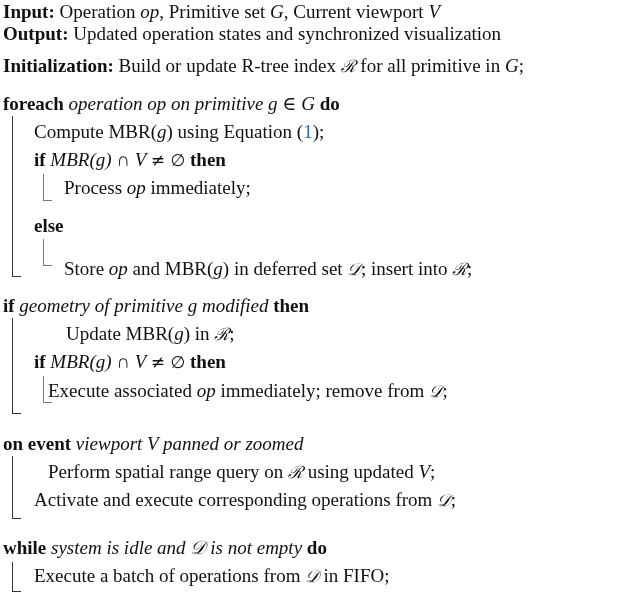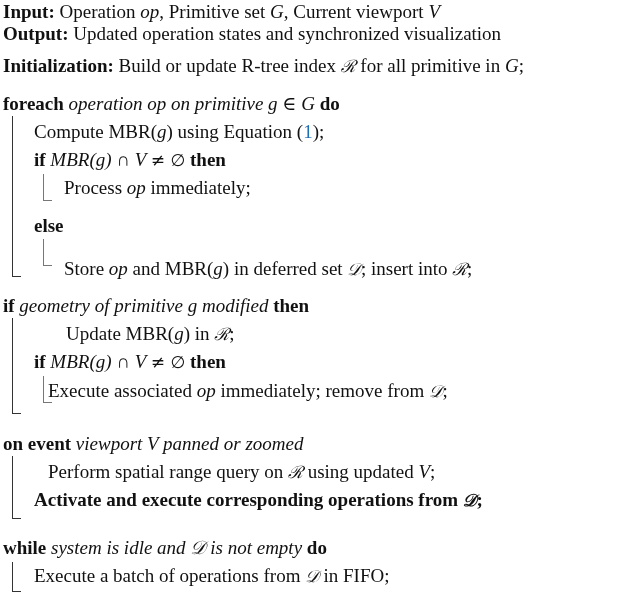--- a/index.html
+++ b/index.html
@@ -79,21 +79,21 @@
   <span>Execute associated </span><span class="it">op</span><span> immediately; remove from </span><span class="cal">𝒟</span><span>;</span>
 </div>
 
 <div class="line" style="left:3px; top:432px;">
   <b>on event</b><span class="it"> viewport V panned or zoomed</span>
 </div>
 <div class="bar" style="left:12px; top:456px; height:62px;"></div>
 <div class="line" style="left:48px; top:460px;">
   <span>Perform spatial range query on </span><span class="cal">ℛ</span><span> using updated </span><span class="it">V</span><span>;</span>
 </div>
-<div class="line" style="left:34px; top:488px;font-weight:bold;">
+<div class="line" style="left:34px; top:488px;">
   <span>Activate and execute corresponding operations from </span><span class="cal">𝒟</span><span>;</span>
 </div>
 
 <div class="line" style="left:3px; top:536px;">
   <b>while</b><span class="it"> system is idle and 𝒟 is not empty </span><b>do</b>
 </div>
 <div class="bar" style="left:12px; top:562px; height:29px;"></div>
 <div class="line" style="left:34px; top:564px;">
   <span>Execute a batch of operations from </span><span class="cal">𝒟</span><span> in FIFO;</span>
 </div>

